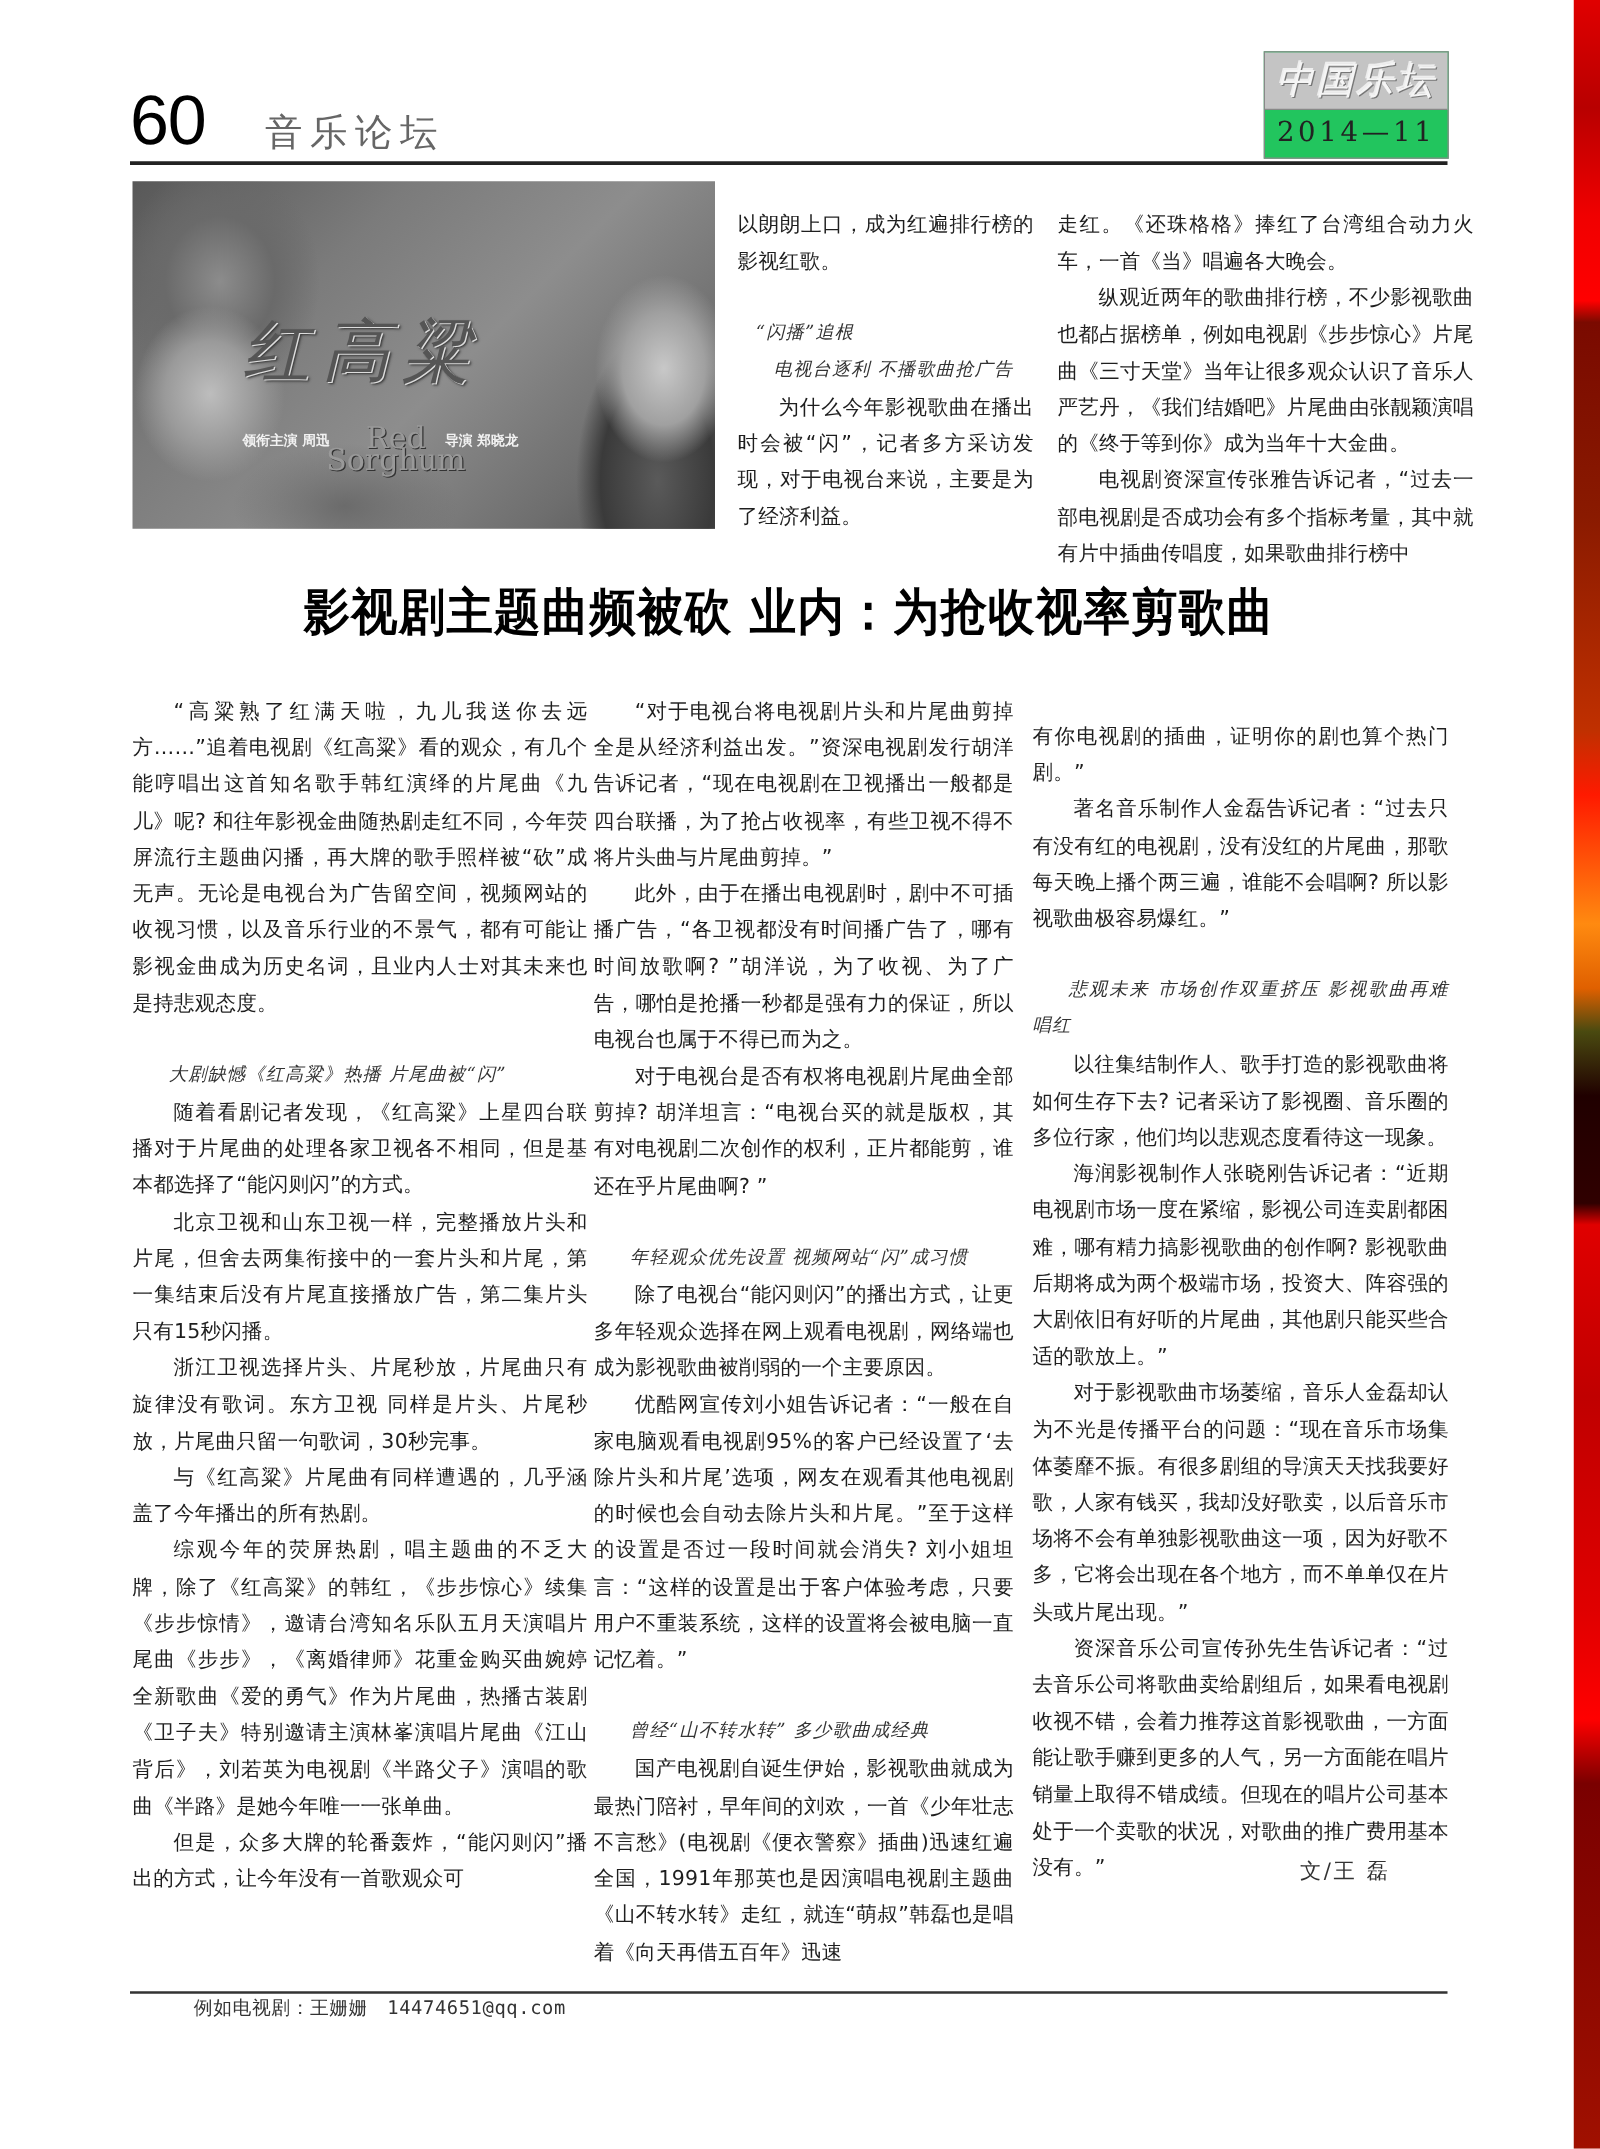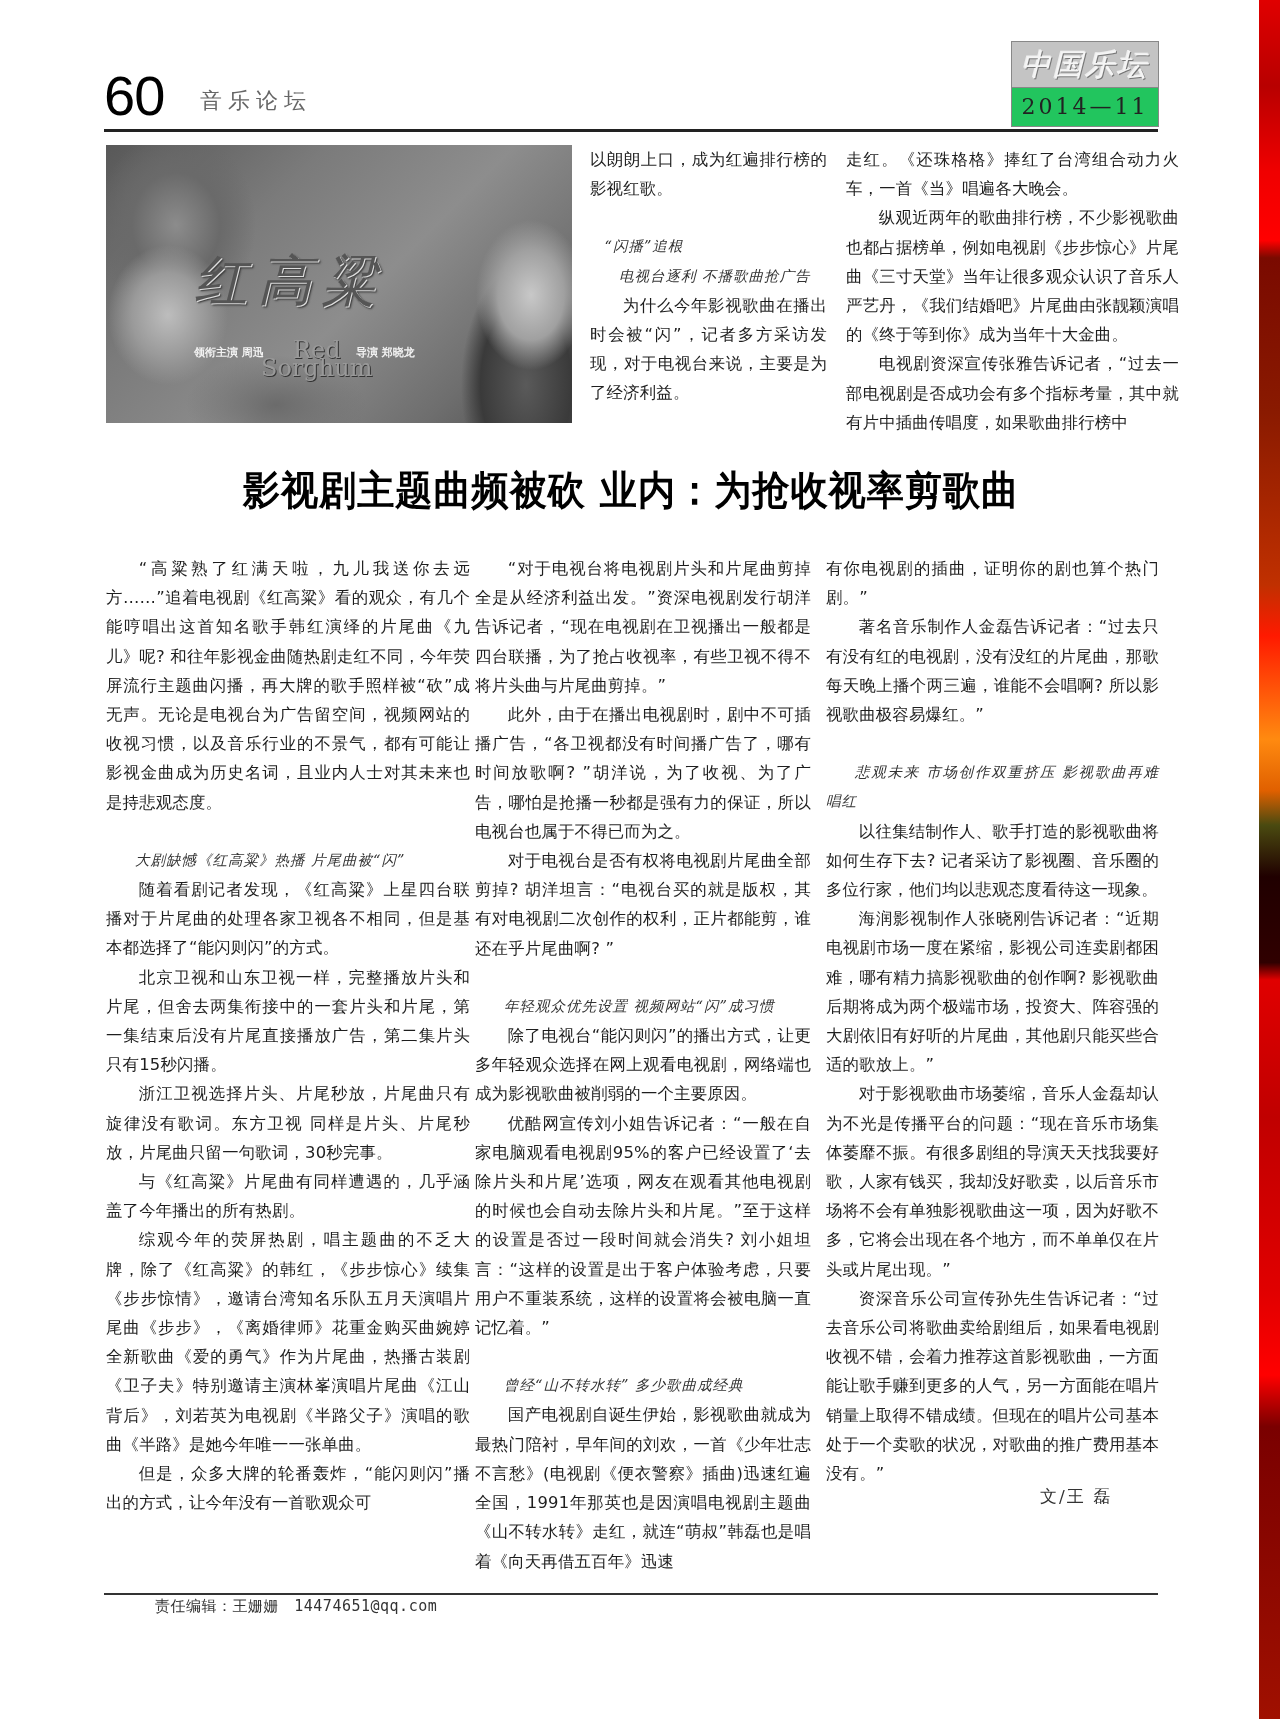--- a/index.html
+++ b/index.html
@@ -15,22 +15,22 @@
       #300000 56%, #e00000 57%, #c00000 65%, #e00000 75%,
       #ff0000 80%, #7a0000 83%, #a01000 100%);
   }
 
   .header-num {
     position: absolute; left: 104px; top: 68px;
     font-family: "Liberation Sans", sans-serif; font-size: 56px; line-height: 56px;
     color: #000; letter-spacing: -1px;
   }
   .header-section {
-    position: absolute; left: 200px; top: 86px;
-    font-family: "DejaVu Serif", serif; font-size: 22px; color: #666; letter-spacing: 6px;
+    position: absolute; left: 212px; top: 86px;
+    font-family: "DejaVu Serif", serif; font-size: 30px; color: #666; letter-spacing: 6px;
   }
   .header-rule {
     position: absolute; left: 104px; top: 129px; width: 1054px; height: 3px; background: #222;
   }
 
   .masthead {
     position: absolute; left: 1011px; top: 41px; width: 148px; height: 86px;
     border: 1px solid #888; background: #22c55e;
   }
   .masthead-logo {
@@ -71,21 +71,21 @@
   .photo-en {
     position: absolute; left: 155px; top: 196px; font-family: "DejaVu Serif", serif;
     font-size: 24px; line-height: 18px; color: #999; text-shadow: 1px 1px 0 #333; text-align: center;
   }
 
   .col {
     position: absolute; font-size: 16.4px; line-height: 29.2px; color: #1e1e1e;
     text-align: justify; letter-spacing: 0.2px;
   }
   .col p { text-indent: 2em; }
-  .col p.noindent { text-indent: 0; }
+  .col p.noindent { text-indent: 0; margin-top: 20px; }
   .col .sub {
     font-family: "DejaVu Serif", serif; font-size: 14.5px; color: #333; text-indent: 2em;
     letter-spacing: 1px; font-style: italic;
   }
   .col .gap { height: 29px; }
 
   .top-col-mid { left: 590px; top: 145px; width: 237px; }
   .top-col-right { left: 846px; top: 145px; width: 333px; }
 
   .headline {
@@ -184,15 +184,15 @@
   <p>以往集结制作人、歌手打造的影视歌曲将如何生存下去? 记者采访了影视圈、音乐圈的多位行家，他们均以悲观态度看待这一现象。</p>
   <p>海润影视制作人张晓刚告诉记者：“近期电视剧市场一度在紧缩，影视公司连卖剧都困难，哪有精力搞影视歌曲的创作啊? 影视歌曲后期将成为两个极端市场，投资大、阵容强的大剧依旧有好听的片尾曲，其他剧只能买些合适的歌放上。”</p>
   <p>对于影视歌曲市场萎缩，音乐人金磊却认为不光是传播平台的问题：“现在音乐市场集体萎靡不振。有很多剧组的导演天天找我要好歌，人家有钱买，我却没好歌卖，以后音乐市场将不会有单独影视歌曲这一项，因为好歌不多，它将会出现在各个地方，而不单单仅在片头或片尾出现。”</p>
   <p>资深音乐公司宣传孙先生告诉记者：“过去音乐公司将歌曲卖给剧组后，如果看电视剧收视不错，会着力推荐这首影视歌曲，一方面能让歌手赚到更多的人气，另一方面能在唱片销量上取得不错成绩。但现在的唱片公司基本处于一个卖歌的状况，对歌曲的推广费用基本没有。”</p>
 </div>
 
 <div class="byline">文/王  磊</div>
 
 <div class="footer-rule"></div>
 <div class="footer">
-  <span>责任编辑：王姗姗</span>
+  <span>例如电视剧：王姗姗</span>
   <span class="email">14474651@qq.com</span>
 </div>
 
 </body></html>

